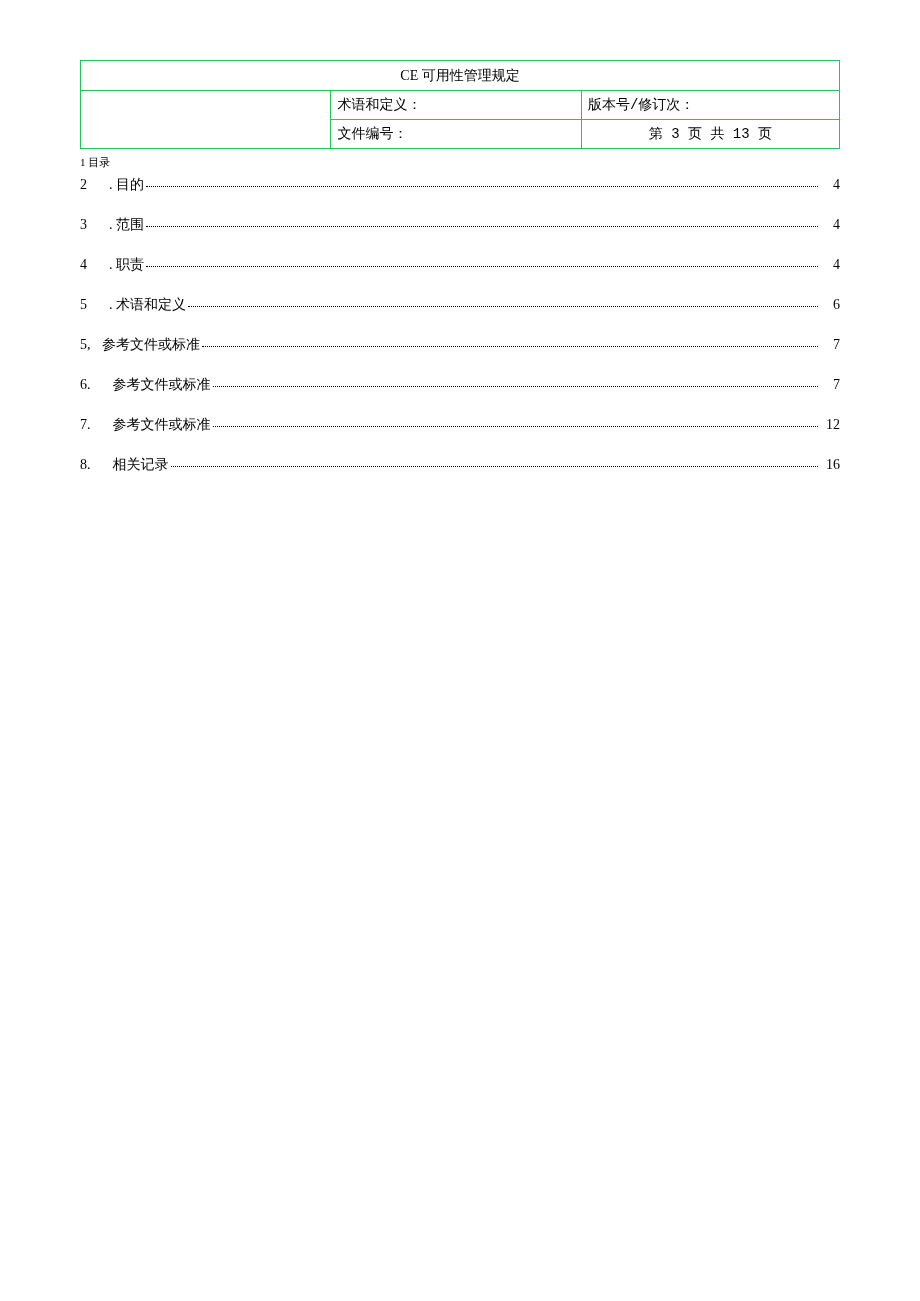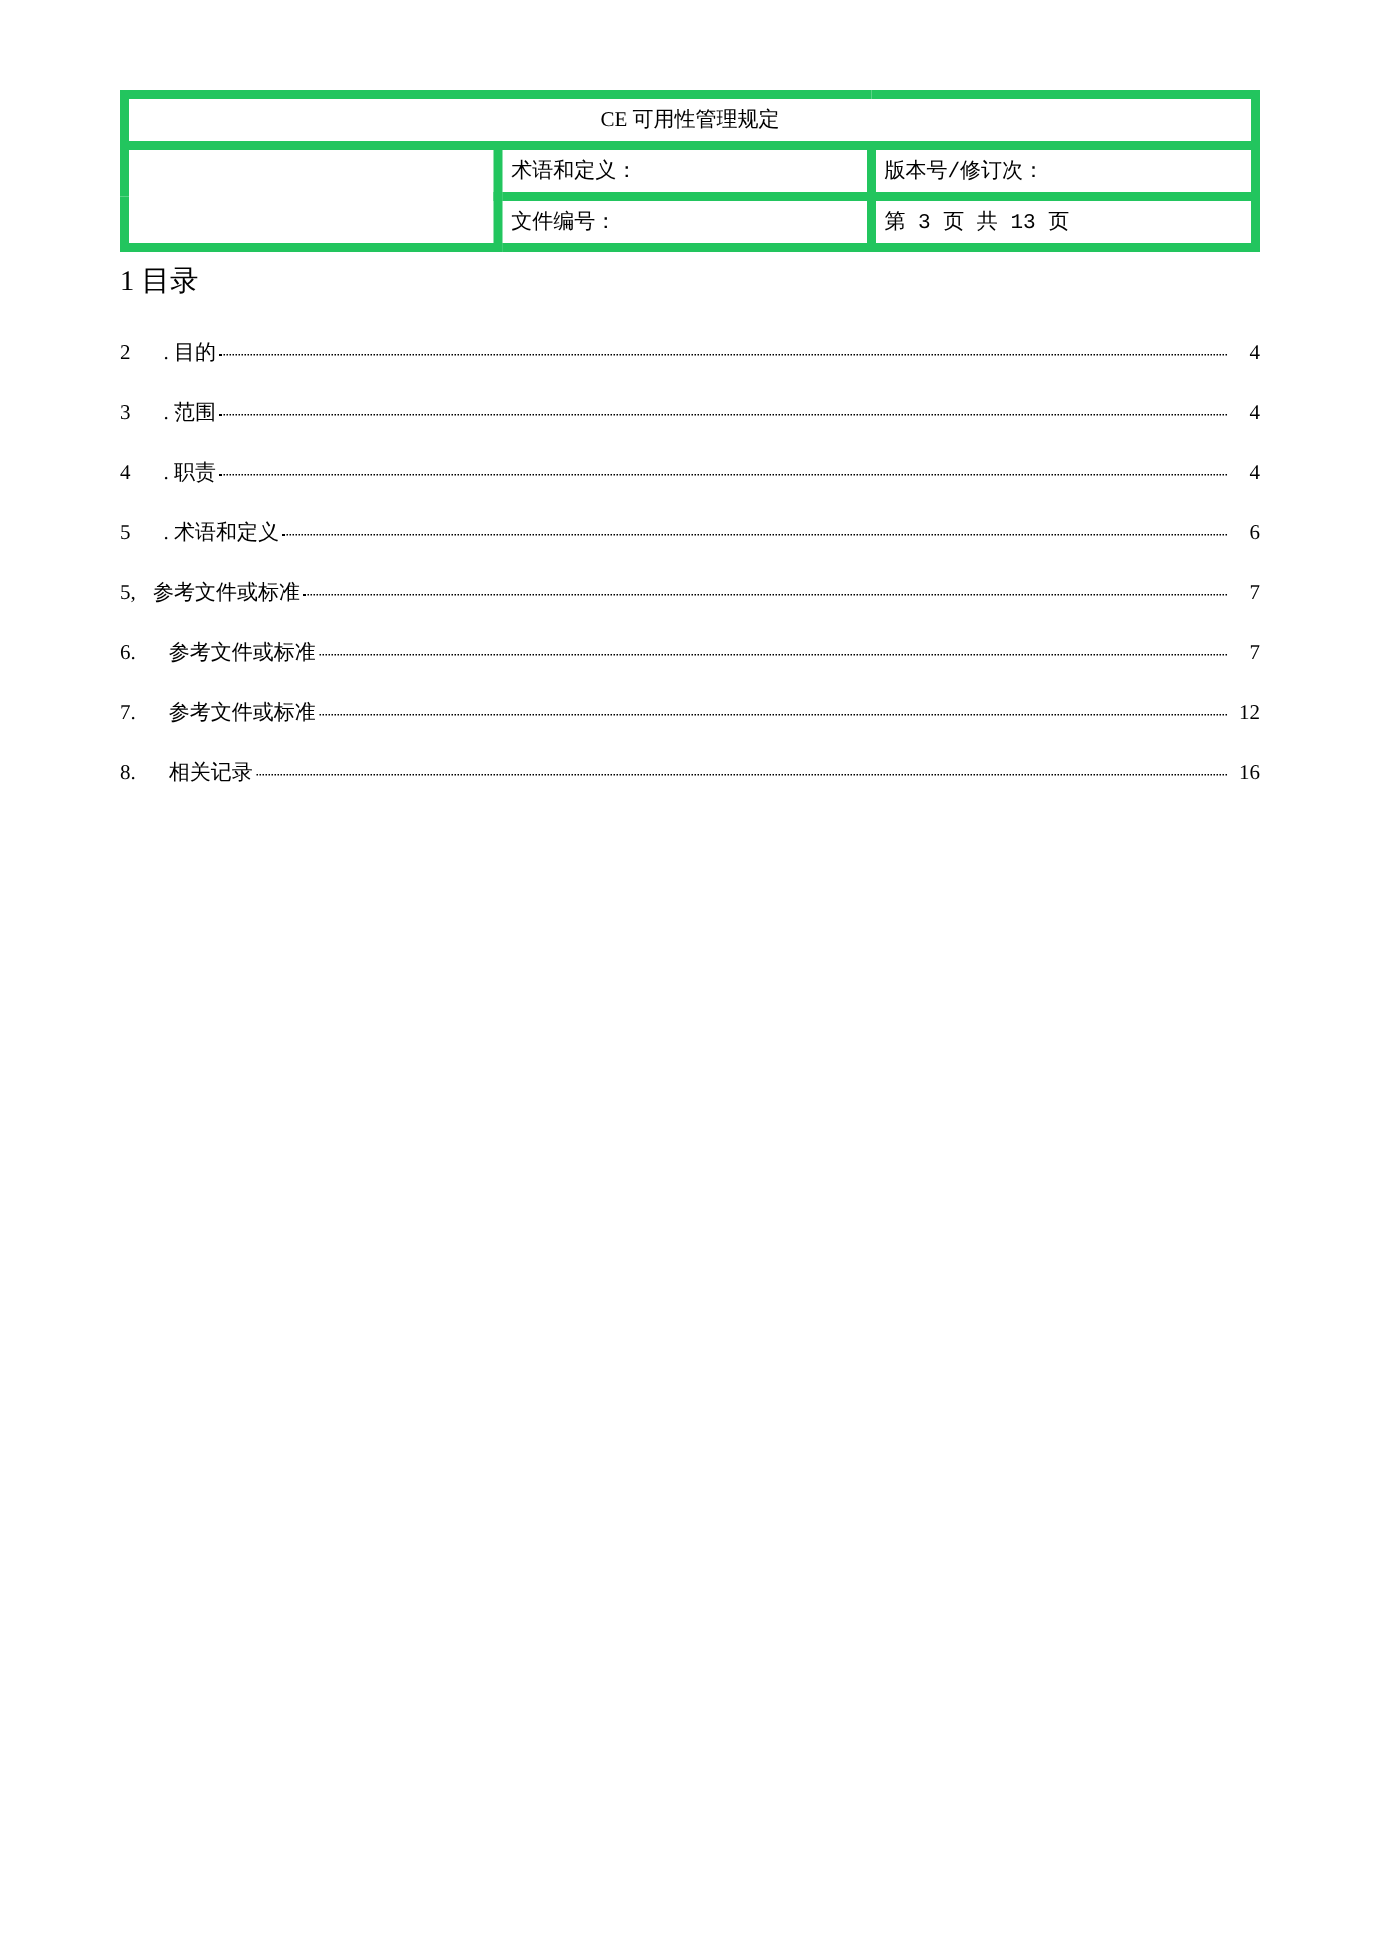--- a/index.html
+++ b/index.html
@@ -14,40 +14,40 @@
     }
     .page {
       padding: 60px 80px 40px 80px;
     }
     .header-table {
       width: 100%;
       border-collapse: collapse;
       border: 1px solid #000;
     }
     .header-table td {
-      border: 6px solid #22c55e;
+      border: 1px solid #22c55e;
       padding: 5px 6px;
       font-size: 14px;
       vertical-align: middle;
     }
     .title-row td {
       text-align: center;
       height: 30px;
     }
     .info-row td {
       height: 26px;
     }
     .left-blank { width: 33%; }
     .mid-col { width: 33%; }
     .right-col { width: 34%; font-family: Liberation Mono, monospace; }
-    .page-cell { }
+    .page-cell { text-align: center; }
     .toc-heading {
-      font-size: 19px;
+      font-size: 11px;
       margin-top: 6px;
-      margin-bottom: 26px;
+      margin-bottom: 6px;
     }
     .toc {
       width: 100%;
     }
     .toc-entry {
       display: flex;
       align-items: baseline;
       margin-bottom: 22px;
       font-size: 14px;
       width: 100%;

